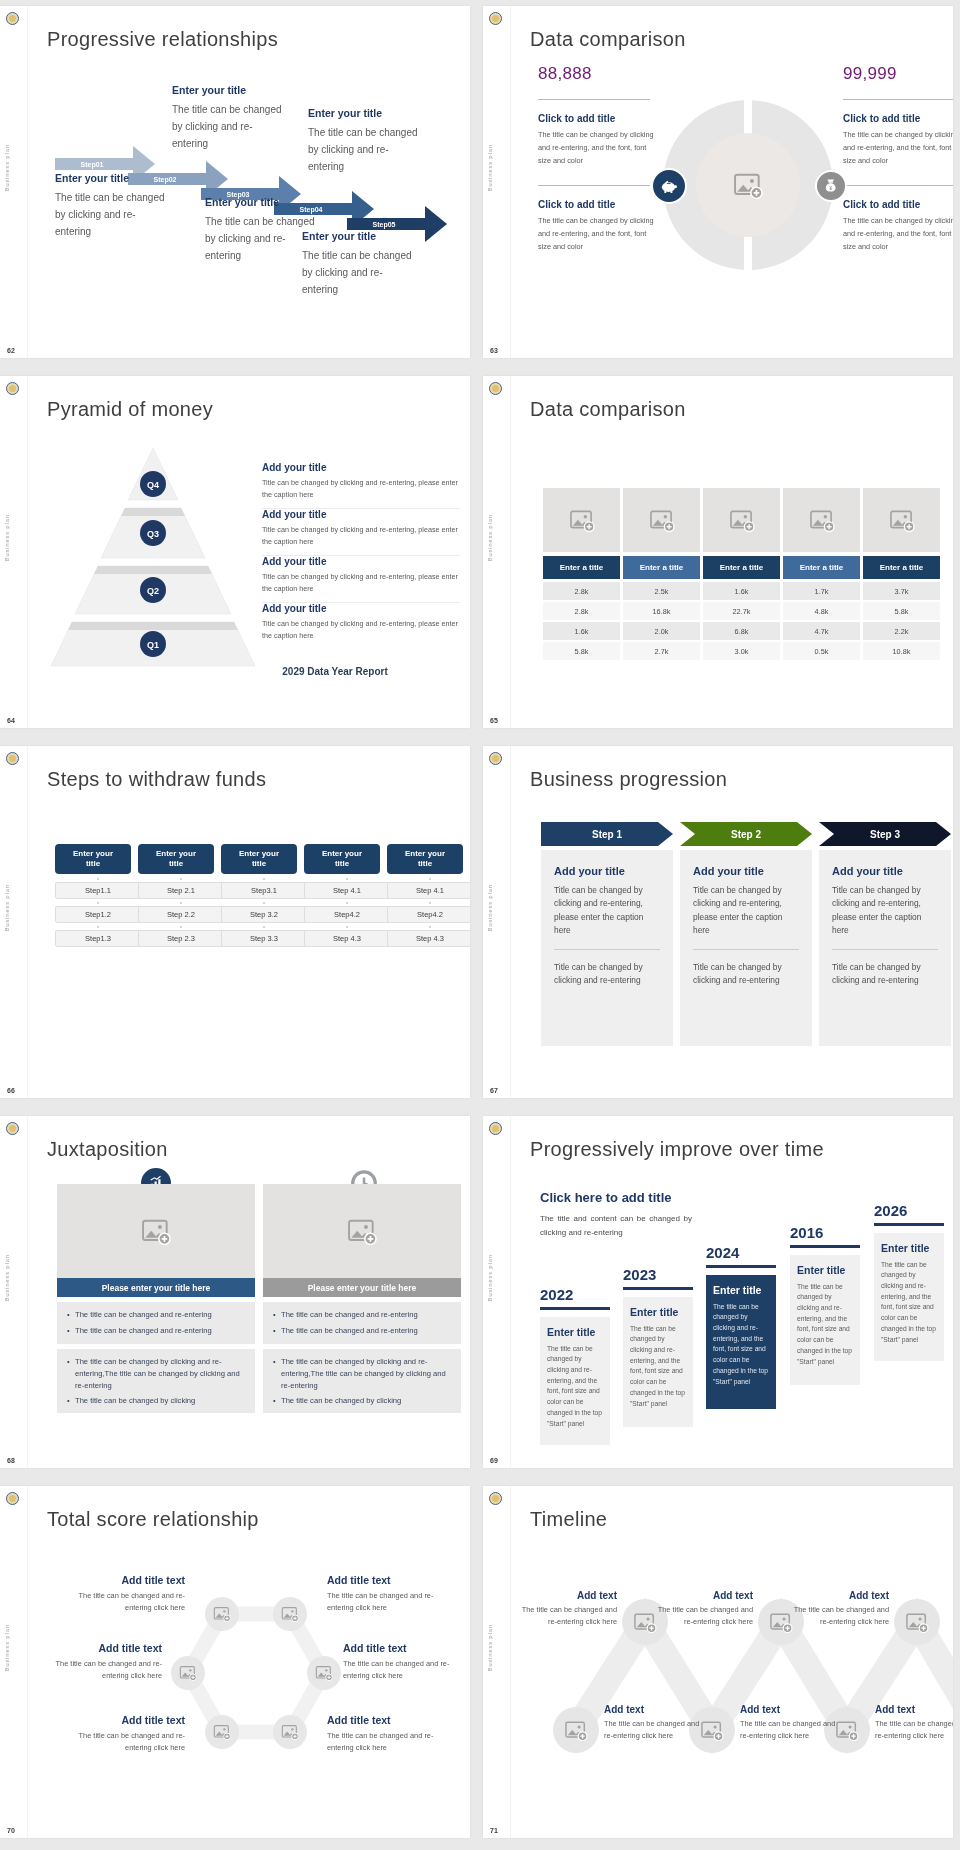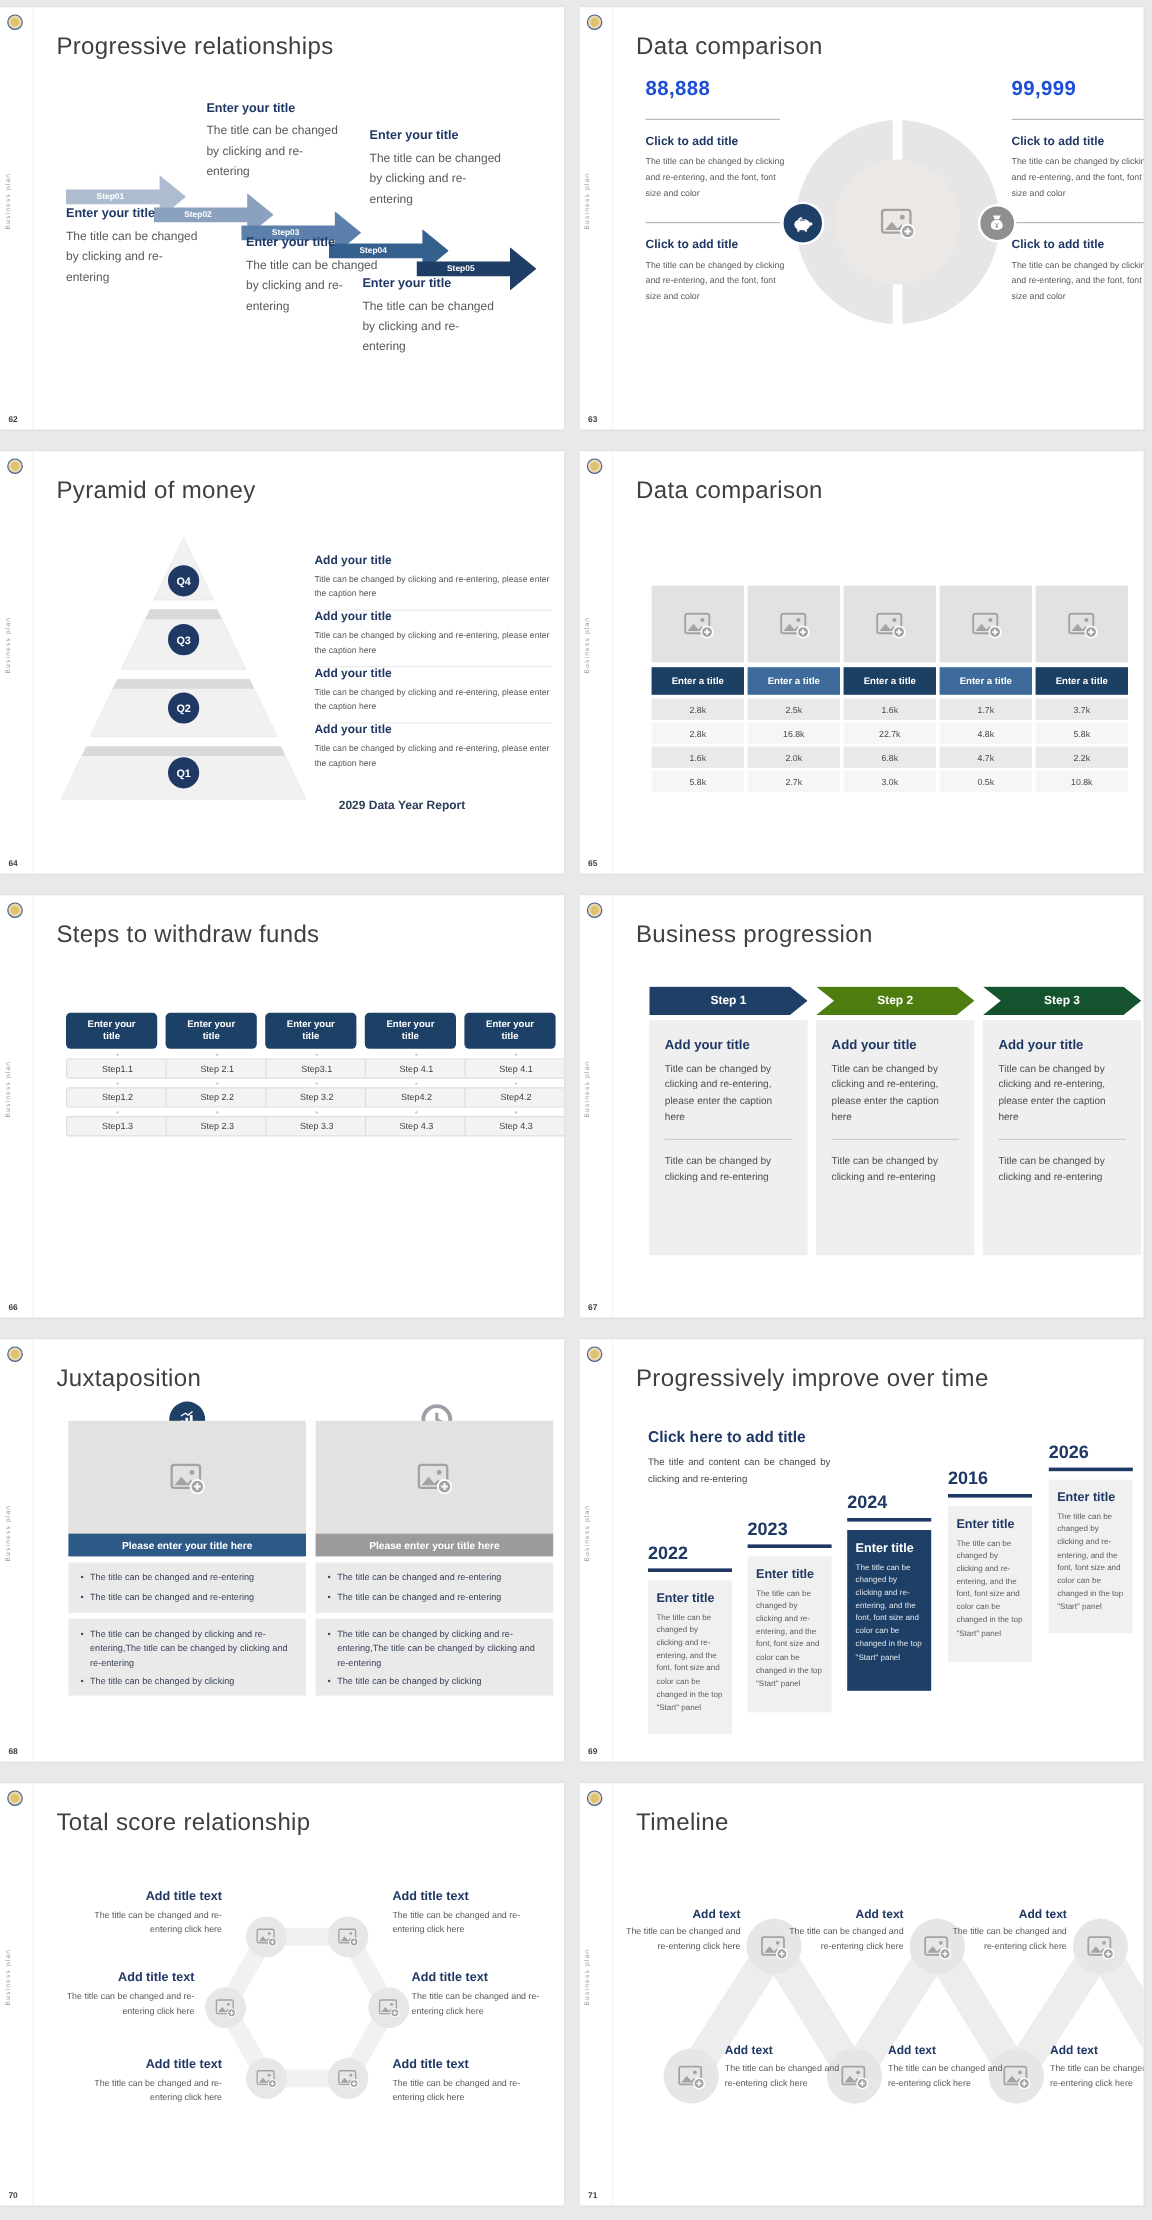--- a/index.html
+++ b/index.html
@@ -14,21 +14,21 @@
   .stitle{position:absolute;left:47px;top:22px;font-size:20px;color:#3f3f3f;font-weight:normal;letter-spacing:.3px;margin:0}
   .img-ph{display:inline-block;color:#a5a3a1}
   .img-ph svg{width:100%;height:100%;display:block}
   
   .a62{position:absolute;width:100px;height:36px;display:flex;align-items:center;justify-content:center;padding-right:26px;box-sizing:border-box;color:#fff;font-size:7px;font-weight:bold;clip-path:polygon(0 33%,78% 33%,78% 0,100% 50%,78% 100%,78% 67%,0 67%)}
   .tb{position:absolute;width:115px}
   .tb h4{font-size:10.5px;color:#1f3864;margin:0 0 5px}
   .tb p{font-size:10px;color:#595959;line-height:1.7;margin:0}
   
   .c63{position:absolute;top:58px;width:116px}
-  .bignum{font-size:17px;font-weight:bold;color:#1d4ed8;letter-spacing:.3px}
+  .bignum{font-size:17px;font-weight:normal;color:#701a75;letter-spacing:.3px}
   .ln63{border-top:1px solid #b9b9b9;margin:15px 0 13px;width:112px}
   .ln63.mt{margin-top:18px}
   .c63 h4{font-size:10px;color:#1f3864;margin:0 0 5px}
   .c63 p{font-size:7.3px;color:#595959;line-height:1.75;margin:0}
   .badge{position:absolute;border-radius:50%;display:flex;align-items:center;justify-content:center;border:2.5px solid #fff;box-sizing:content-box}
   .badge svg{width:62%;height:62%}
   
   .li64{position:absolute;left:262px;width:198px;border-bottom:1px solid #ececec;padding-bottom:7px}
   .li64.nb{border-bottom:none}
   .li64 h4{font-size:10px;color:#1f3864;margin:0 0 4px}
@@ -376,21 +376,21 @@
     <span class="brand">Business plan</span>
     <span class="pnum">67</span>
     <span class="sideline"></span>
     <h2 class="stitle">Business progression</h2>
     <div class="a67 first" style="left:58px;background:#1f4066">
         <span>Step 1</span>
       </div>
     <div class="a67 chev" style="left:197px;background:#4d7c0f">
         <span>Step 2</span>
       </div>
-    <div class="a67 chev" style="left:336px;background:#14532d">
+    <div class="a67 chev" style="left:336px;background:#0f172a">
         <span>Step 3</span>
       </div>
     <div class="card67" style="left:58px">
       <h4>Add your title</h4>
       <p>Title can be changed by clicking and re-entering, please enter the caption here</p>
       <div class="div67"></div>
       <p>Title can be changed by clicking and re-entering</p>
     </div>
     <div class="card67" style="left:197px">
       <h4>Add your title</h4>

